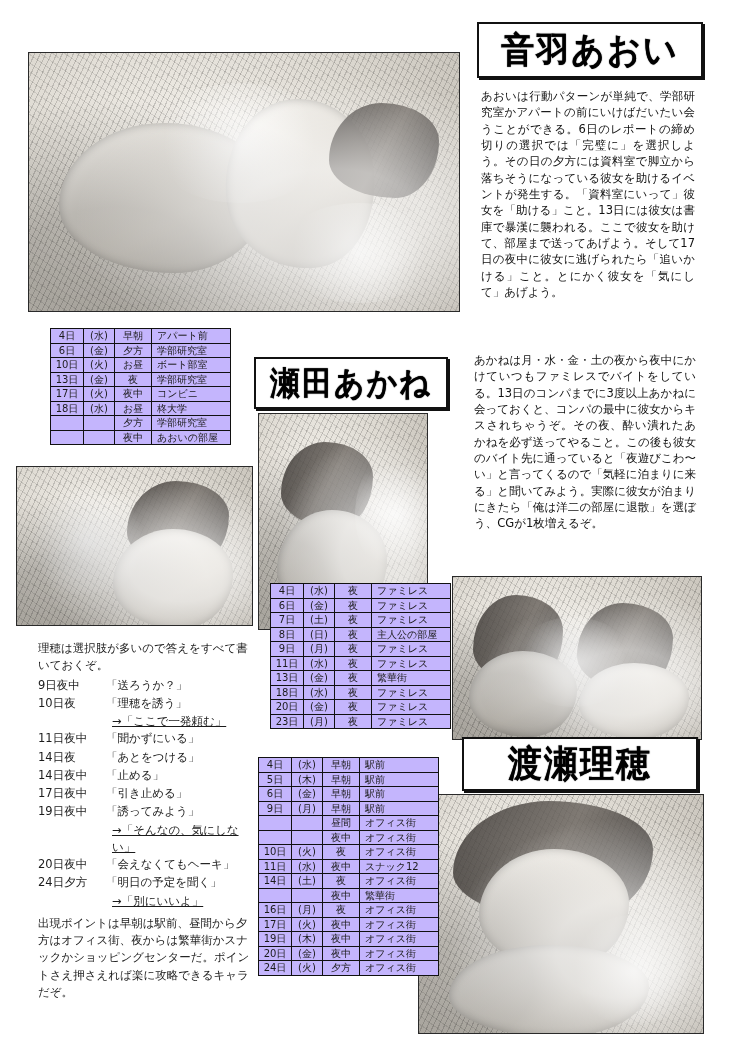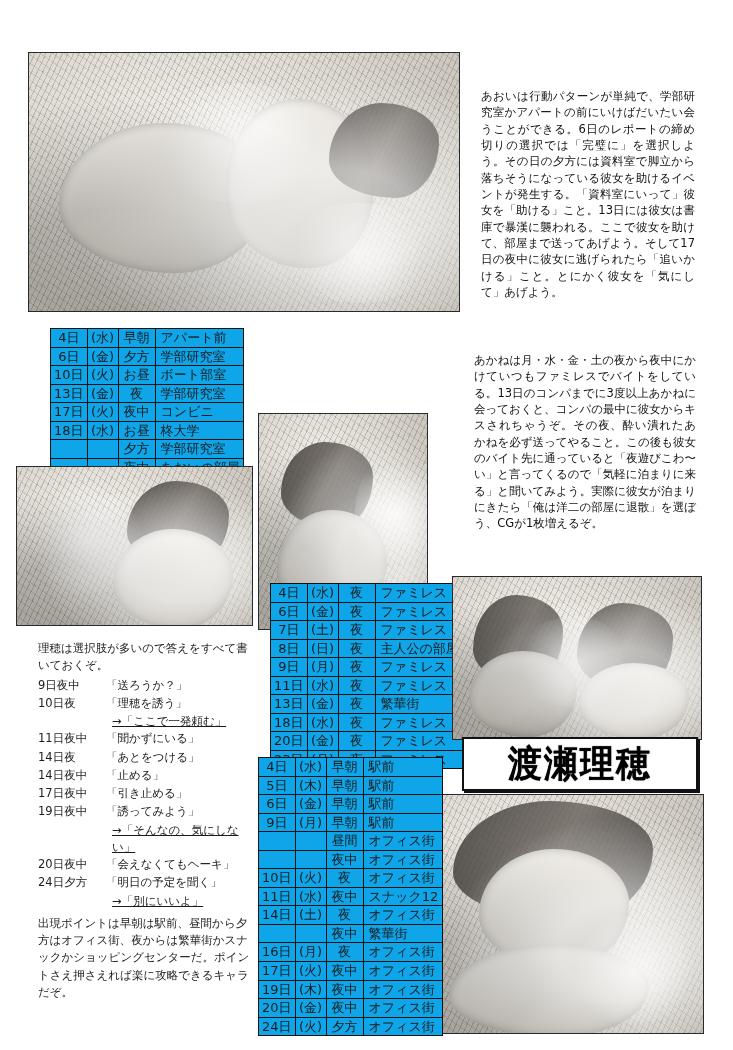--- a/index.html
+++ b/index.html
@@ -68,22 +68,22 @@
     font-size:11.5px;
     line-height:1.42;
     text-align:justify;
     color:#111;
   }
 
   
   table.sched{
     position:absolute;
     border-collapse:collapse;
-    background:#0ea5e9;
-    font-size:13px;
+    background:#c4b5fd;
+    font-size:10px;
     font-family:"DejaVu Sans", sans-serif;
   }
   table.sched td{
     border:1px solid #111;
     padding:0px 3px;
     white-space:nowrap;
     line-height:1.35;
     height:13px;
   }
   table.sched td.d{text-align:center;width:26px;}
@@ -106,20 +106,23 @@
 <div class="page">
 
   <div class="art" style="left:28px;top:52px;width:430px;height:258px;">
     <div class="fig" style="left:30px;top:70px;width:210px;height:150px;"></div>
     <div class="fig" style="left:196px;top:46px;width:150px;height:170px;transform:rotate(-8deg);"></div>
     <div class="hair" style="left:300px;top:50px;width:110px;height:95px;"></div>
     <div class="soft" style="left:120px;top:30px;width:180px;height:120px;"></div>
     <div class="soft" style="left:250px;top:150px;width:160px;height:100px;"></div>
   </div>
 
+  <div class="nameplate" style="left:477px;top:22px;width:222px;height:52px;font-size:33px;">
+    <span>音羽あおい</span>
+  </div>
 
   <div class="vtext" style="left:481px;top:88px;width:214px;">あおいは行動パターンが単純で、学部研究室かアパートの前にいけばだいたい会うことができる。6日のレポートの締め切りの選択では「完璧に」を選択しよう。その日の夕方には資料室で脚立から落ちそうになっている彼女を助けるイベントが発生する。「資料室にいって」彼女を「助ける」こと。13日には彼女は書庫で暴漢に襲われる。ここで彼女を助けて、部屋まで送ってあげよう。そして17日の夜中に彼女に逃げられたら「追いかける」こと。とにかく彼女を「気にして」あげよう。</div>
 
   <table class="sched" style="left:50px;top:328px;">
     <tbody>
       <tr>
         <td class="d">4日</td>
         <td class="w">(水)</td>
         <td class="t">早朝</td>
         <td class="p">アパート前</td>
@@ -162,20 +165,23 @@
       </tr>
       <tr>
         <td class="d"></td>
         <td class="w"></td>
         <td class="t">夜中</td>
         <td class="p">あおいの部屋</td>
       </tr>
     </tbody>
   </table>
 
+  <div class="nameplate" style="left:254px;top:357px;width:190px;height:48px;font-size:30px;">
+    <span>瀬田あかね</span>
+  </div>
 
   <div class="vtext" style="left:474px;top:352px;width:222px;">あかねは月・水・金・土の夜から夜中にかけていつもファミレスでバイトをしている。13日のコンパまでに3度以上あかねに会っておくと、コンパの最中に彼女からキスされちゃうぞ。その夜、酔い潰れたあかねを必ず送ってやること。この後も彼女のバイト先に通っていると「夜遊びこわ〜い」と言ってくるので「気軽に泊まりに来る」と聞いてみよう。実際に彼女が泊まりにきたら「俺は洋二の部屋に退散」を選ぼう、CGが1枚増えるぞ。</div>
 
   <div class="art" style="left:258px;top:413px;width:168px;height:215px;">
     <div class="hair" style="left:22px;top:28px;width:92px;height:86px;"></div>
     <div class="fig" style="left:18px;top:96px;width:110px;height:110px;"></div>
     <div class="soft" style="left:96px;top:40px;width:80px;height:120px;"></div>
   </div>
 
   <div class="art" style="left:16px;top:466px;width:235px;height:158px;">

